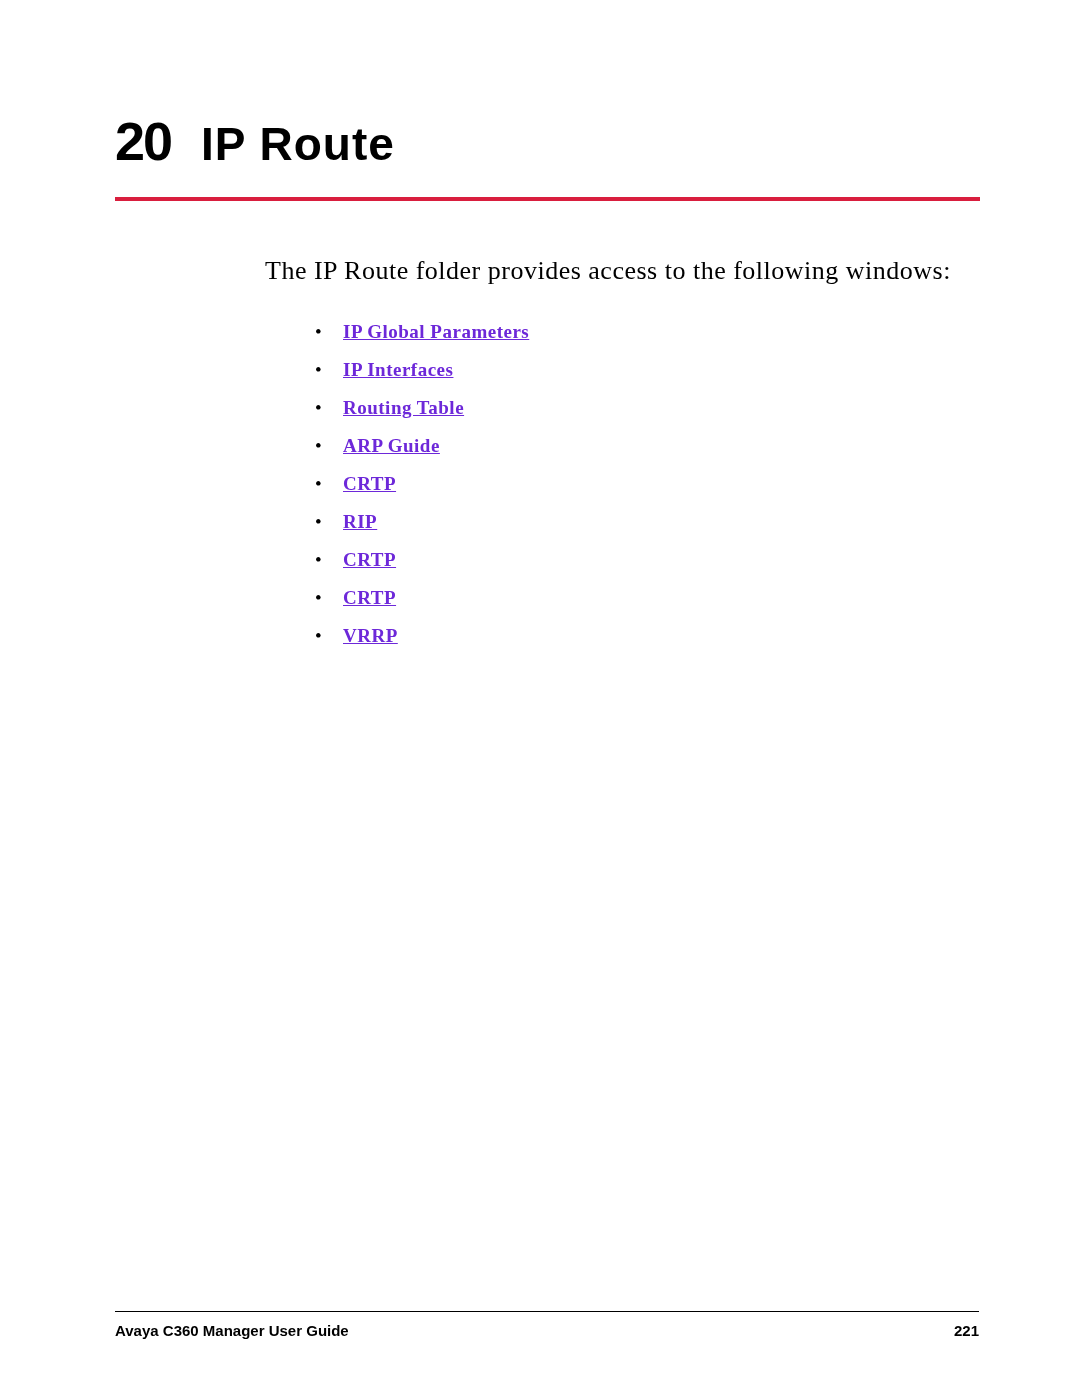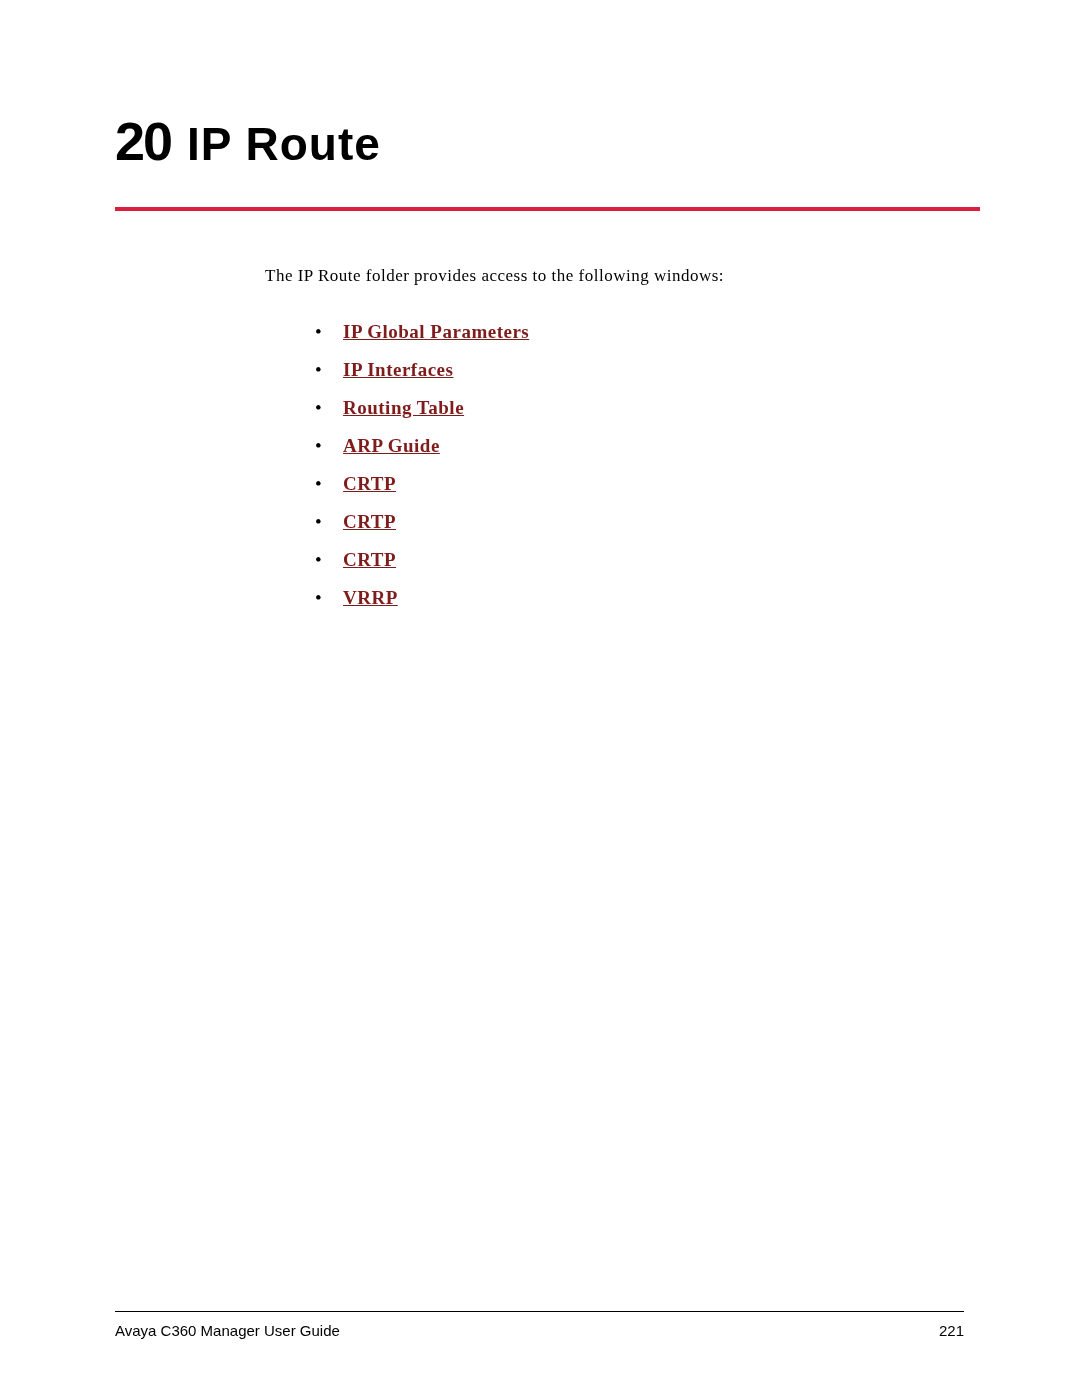--- a/index.html
+++ b/index.html
@@ -15,40 +15,40 @@
       position: relative;
     }
     .page {
       padding: 110px 100px 60px 115px;
       height: 100%;
       position: relative;
     }
     .chapter-header {
       display: flex;
       align-items: baseline;
-      gap: 16px;
-      padding-bottom: 35px;
+      gap: 30px;
+      padding-bottom: 25px;
       border-bottom: 4px solid #d91e3e;
       margin-bottom: 55px;
     }
     .chapter-number {
       font-size: 54px;
       font-weight: 900;
       font-family: Arial, Helvetica, sans-serif;
       letter-spacing: -2px;
     }
     .chapter-title {
       font-size: 46px;
       font-weight: 900;
       font-family: Arial, Helvetica, sans-serif;
       letter-spacing: 1px;
       text-align: center;
     }
     .intro-text {
-      font-size: 17px;
+      font-size: 26px;
       font-family: Georgia, 'Times New Roman', serif;
       margin-left: 150px;
       margin-bottom: 35px;
       letter-spacing: 0.5px;
     }
     .link-list {
       margin-left: 200px;
       list-style: none;
     }
     .link-list li {
@@ -57,27 +57,28 @@
       margin-bottom: 16px;
       letter-spacing: 0.5px;
     }
     .link-list li .bullet {
       display: inline-block;
       width: 28px;
       color: #000;
       font-weight: normal;
     }
     .link-list li a {
-      color: #7f1d1d;
+      color: #6d28d9;
     }
     .footer {
       position: absolute;
       bottom: 58px;
       left: 115px;
-      right: 116px;
+      right: 101px;
+      font-weight: bold;
     }
     .footer-rule {
       border: none;
       border-top: 1.5px solid #000;
       margin-bottom: 10px;
     }
     .footer-line {
       display: flex;
       justify-content: space-between;
       font-family: Arial, Helvetica, sans-serif;
@@ -94,20 +95,21 @@
   </div>
 
   <div class="intro-text">The IP Route folder provides access to the following windows:</div>
 
   <ul class="link-list">
     <li><span class="bullet">•</span><a href="#">IP Global Parameters</a></li>
     <li><span class="bullet">•</span><a href="#">IP Interfaces</a></li>
     <li><span class="bullet">•</span><a href="#">Routing Table</a></li>
     <li><span class="bullet">•</span><a href="#">ARP Guide</a></li>
     <li><span class="bullet">•</span><a href="#">CRTP</a></li>
+    <li><span class="bullet">•</span><a href="#">RIP</a></li>
     <li><span class="bullet">•</span><a href="#">CRTP</a></li>
     <li><span class="bullet">•</span><a href="#">CRTP</a></li>
     <li><span class="bullet">•</span><a href="#">VRRP</a></li>
   </ul>
 
   <div class="footer">
     <hr class="footer-rule">
     <div class="footer-line">
       <span>Avaya C360 Manager User Guide</span>
       <span>221</span>

